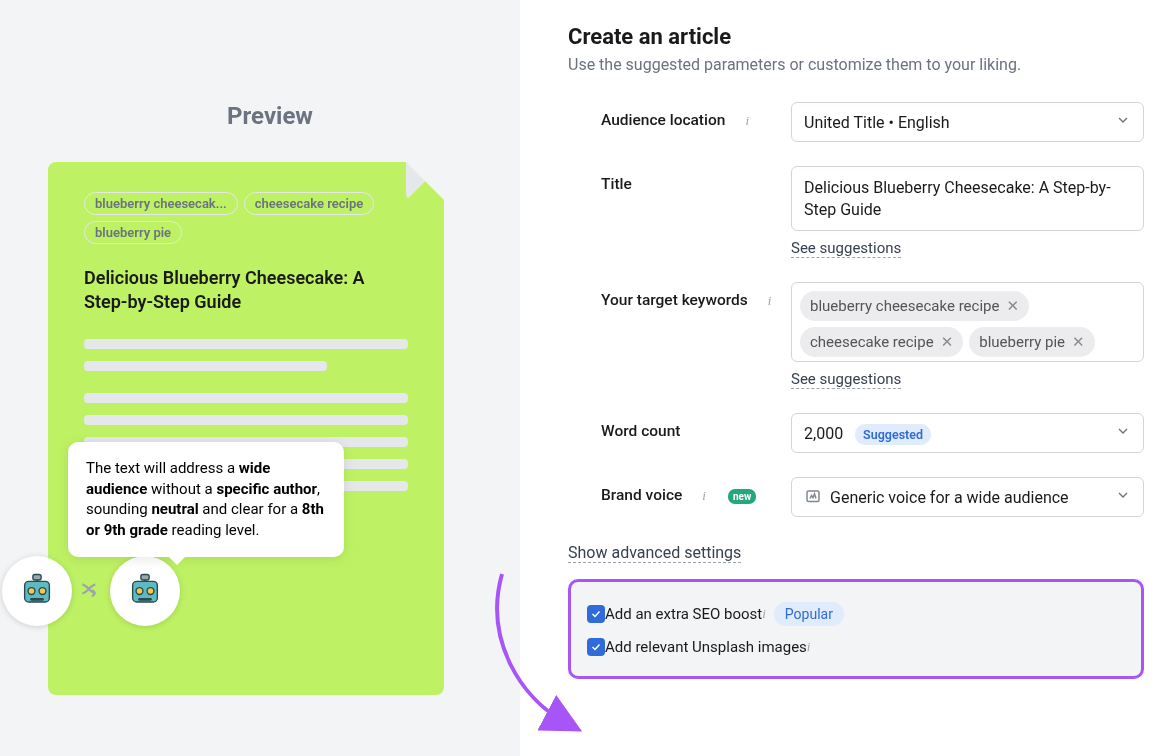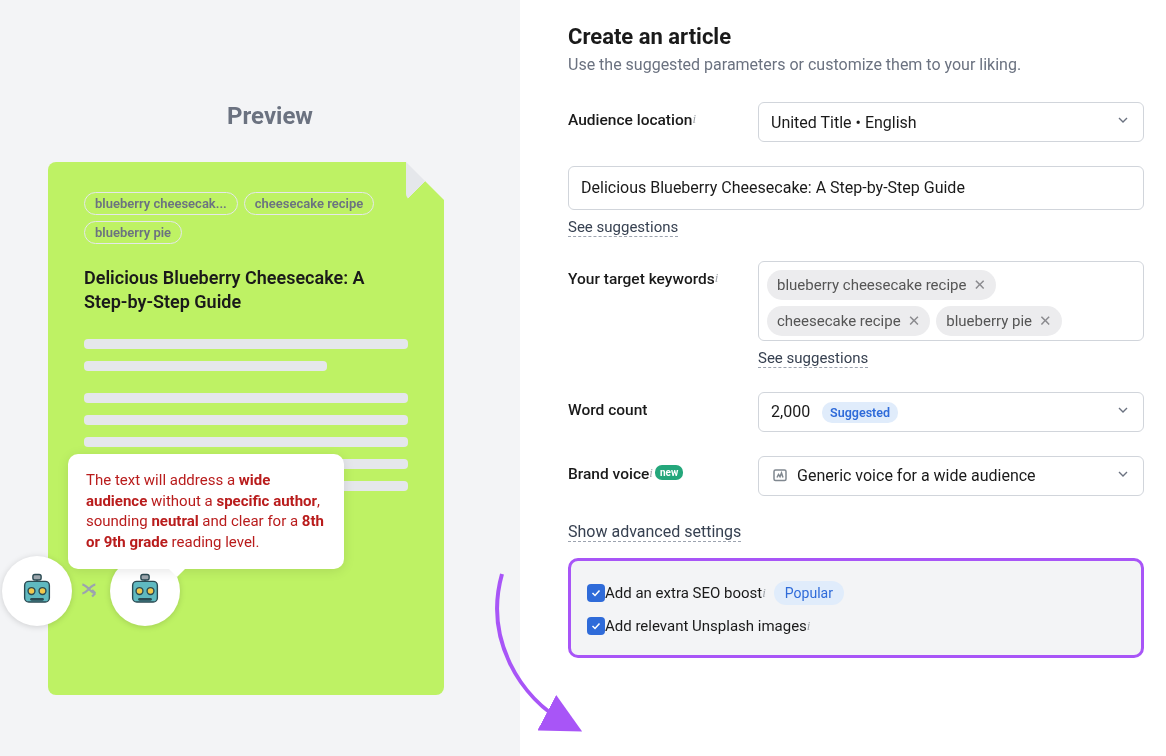--- a/index.html
+++ b/index.html
@@ -9,30 +9,30 @@
 .right-panel { flex: 1; background: #fff; padding: 24px 22px 24px 48px; }
 .preview-title { text-align: center; font-size: 24px; font-weight: 700; color: #6b7280; margin-top: 82px; margin-bottom: 32px; }
 .preview-card { background: #bef264; border-radius: 8px; padding: 30px 36px 160px; position: relative; width: 396px; box-shadow: 0 0 0 0 rgba(0,0,0,0); }
 .preview-card::after { content:""; position:absolute; top:0; right:0; width:0; height:0; border-style:solid; border-width:0 38px 38px 0; border-color: transparent #f3f4f6 transparent transparent; }
 .preview-card::before { content:""; position:absolute; top:0; right:0; width:38px; height:38px; background: linear-gradient(135deg, #e5e7eb 50%, transparent 50%); border-bottom-left-radius: 6px; }
 .tags { display: flex; flex-wrap: wrap; gap: 6px; margin-bottom: 22px; }
 .tag { border: 1px solid #e5e7eb; color: #6b7280; font-size: 13px; font-weight: 600; padding: 3px 10px; border-radius: 14px; }
 .preview-h1 { font-size: 18px; font-weight: 600; line-height: 1.35; margin-bottom: 24px; }
 .sk-line { height: 10px; background: #e5e7eb; border-radius: 4px; margin-bottom: 12px; }
 .sk-line.w-75 { width: 75%; margin-bottom: 22px; }
-.tooltip-box { position: absolute; left: 68px; top: 454px; width: 276px; background: #fff; border-radius: 10px; padding: 16px 18px; box-shadow: 0 2px 12px rgba(0,0,0,0.10); font-size: 15px; line-height: 1.38; color: #b91c1c; z-index: 5; }
+.tooltip-box { position: absolute; left: 68px; top: 442px; width: 276px; background: #fff; border-radius: 10px; padding: 16px 18px; box-shadow: 0 2px 12px rgba(0,0,0,0.10); font-size: 15px; line-height: 1.38; color: #000000; z-index: 5; }
 .tooltip-box::after { content:""; position:absolute; bottom:-8px; left:100px; width:0; height:0; border-left:9px solid transparent; border-right:9px solid transparent; border-top:9px solid #fff; }
 .robots { position: absolute; left: 2px; top: 556px; display: flex; align-items: center; gap: 6px; z-index: 4; }
 .robot { width: 70px; height: 70px; border-radius: 50%; background: #fff; display:flex; align-items:center; justify-content:center; box-shadow: 0 1px 6px rgba(0,0,0,0.15); }
 .robot svg { width: 44px; height: 44px; }
 .arrow-between svg { width: 26px; height: 26px; color: #9ca3af; }
 .page-title { font-size: 22px; font-weight: 700; margin-bottom: 6px; }
 .page-sub { font-size: 16px; color: #6b7280; margin-bottom: 28px; }
 .form-row { display: flex; align-items: flex-start; margin-bottom: 24px; }
-.form-label { width: 190px; padding-top: 9px; font-size: 15.5px; font-weight: 500; color: #1a1a1a; display:flex; align-items:flex-start; gap:0; }
+.form-label { width: 190px; padding-top: 9px; font-size: 15.5px; font-weight: 500; color: #1a1a1a; display:flex; align-items:flex-end; gap:20px;margin-left:33px; }
 .form-control { flex: 1; }
 .select { width: 100%; border: 1px solid #d1d5db; border-radius: 6px; padding: 9px 12px; font-size: 16px; display:flex; align-items:center; justify-content:space-between; gap:8px; }
 .textarea { width: 100%; border: 1px solid #d1d5db; border-radius: 6px; padding: 10px 12px; font-size: 16px; line-height: 1.35; }
 .link-u { color: #374151; font-size: 15px; border-bottom: 1px dashed #9ca3af; display:inline-block; margin-top: 8px; cursor:pointer; }
 .kw-box { width: 100%; border: 1px solid #d1d5db; border-radius: 6px; padding: 8px 8px 4px; display:flex; flex-wrap:wrap; gap:6px; }
 .kw-chip { background: #ececee; color: #555; font-size: 15px; padding: 6px 10px; border-radius: 15px; display:flex; align-items:center; gap:7px; }
 .kw-chip .x { color: #8b8b8f; font-size: 15px; cursor:pointer; }
 .suggested-badge { background: #e0ecfb; color: #2f6bd9; font-size: 12.5px; font-weight:600; padding:3px 8px; border-radius: 10px; margin-left: 8px; }
 .new-badge { background: #24a77b; color: #fff; font-size: 10px; font-weight:700; padding:2px 5px; border-radius: 7px; margin-left:2px; }
 .info-icon { color: #a0a5ab; font-size: 13px; font-style: italic; font-family: Georgia, serif; }
@@ -127,20 +127,21 @@
         <div class="select">
           <span>United Title • English</span>
           <span class="chev"><svg viewBox="0 0 24 24" fill="none" stroke="currentColor" stroke-width="2">
                 <polyline points="6 9 12 15 18 9"></polyline>
               </svg></span>
         </div>
       </div>
     </div>
 
     <div class="form-row">
+      <div class="form-label">Title</div>
       <div class="form-control">
         <div class="textarea">Delicious Blueberry Cheesecake: A Step-by-Step Guide</div>
         <span class="link-u">See suggestions</span>
       </div>
     </div>
 
     <div class="form-row">
       <div class="form-label">
         <span>Your target keywords</span>
         <span class="info-icon">i</span>

